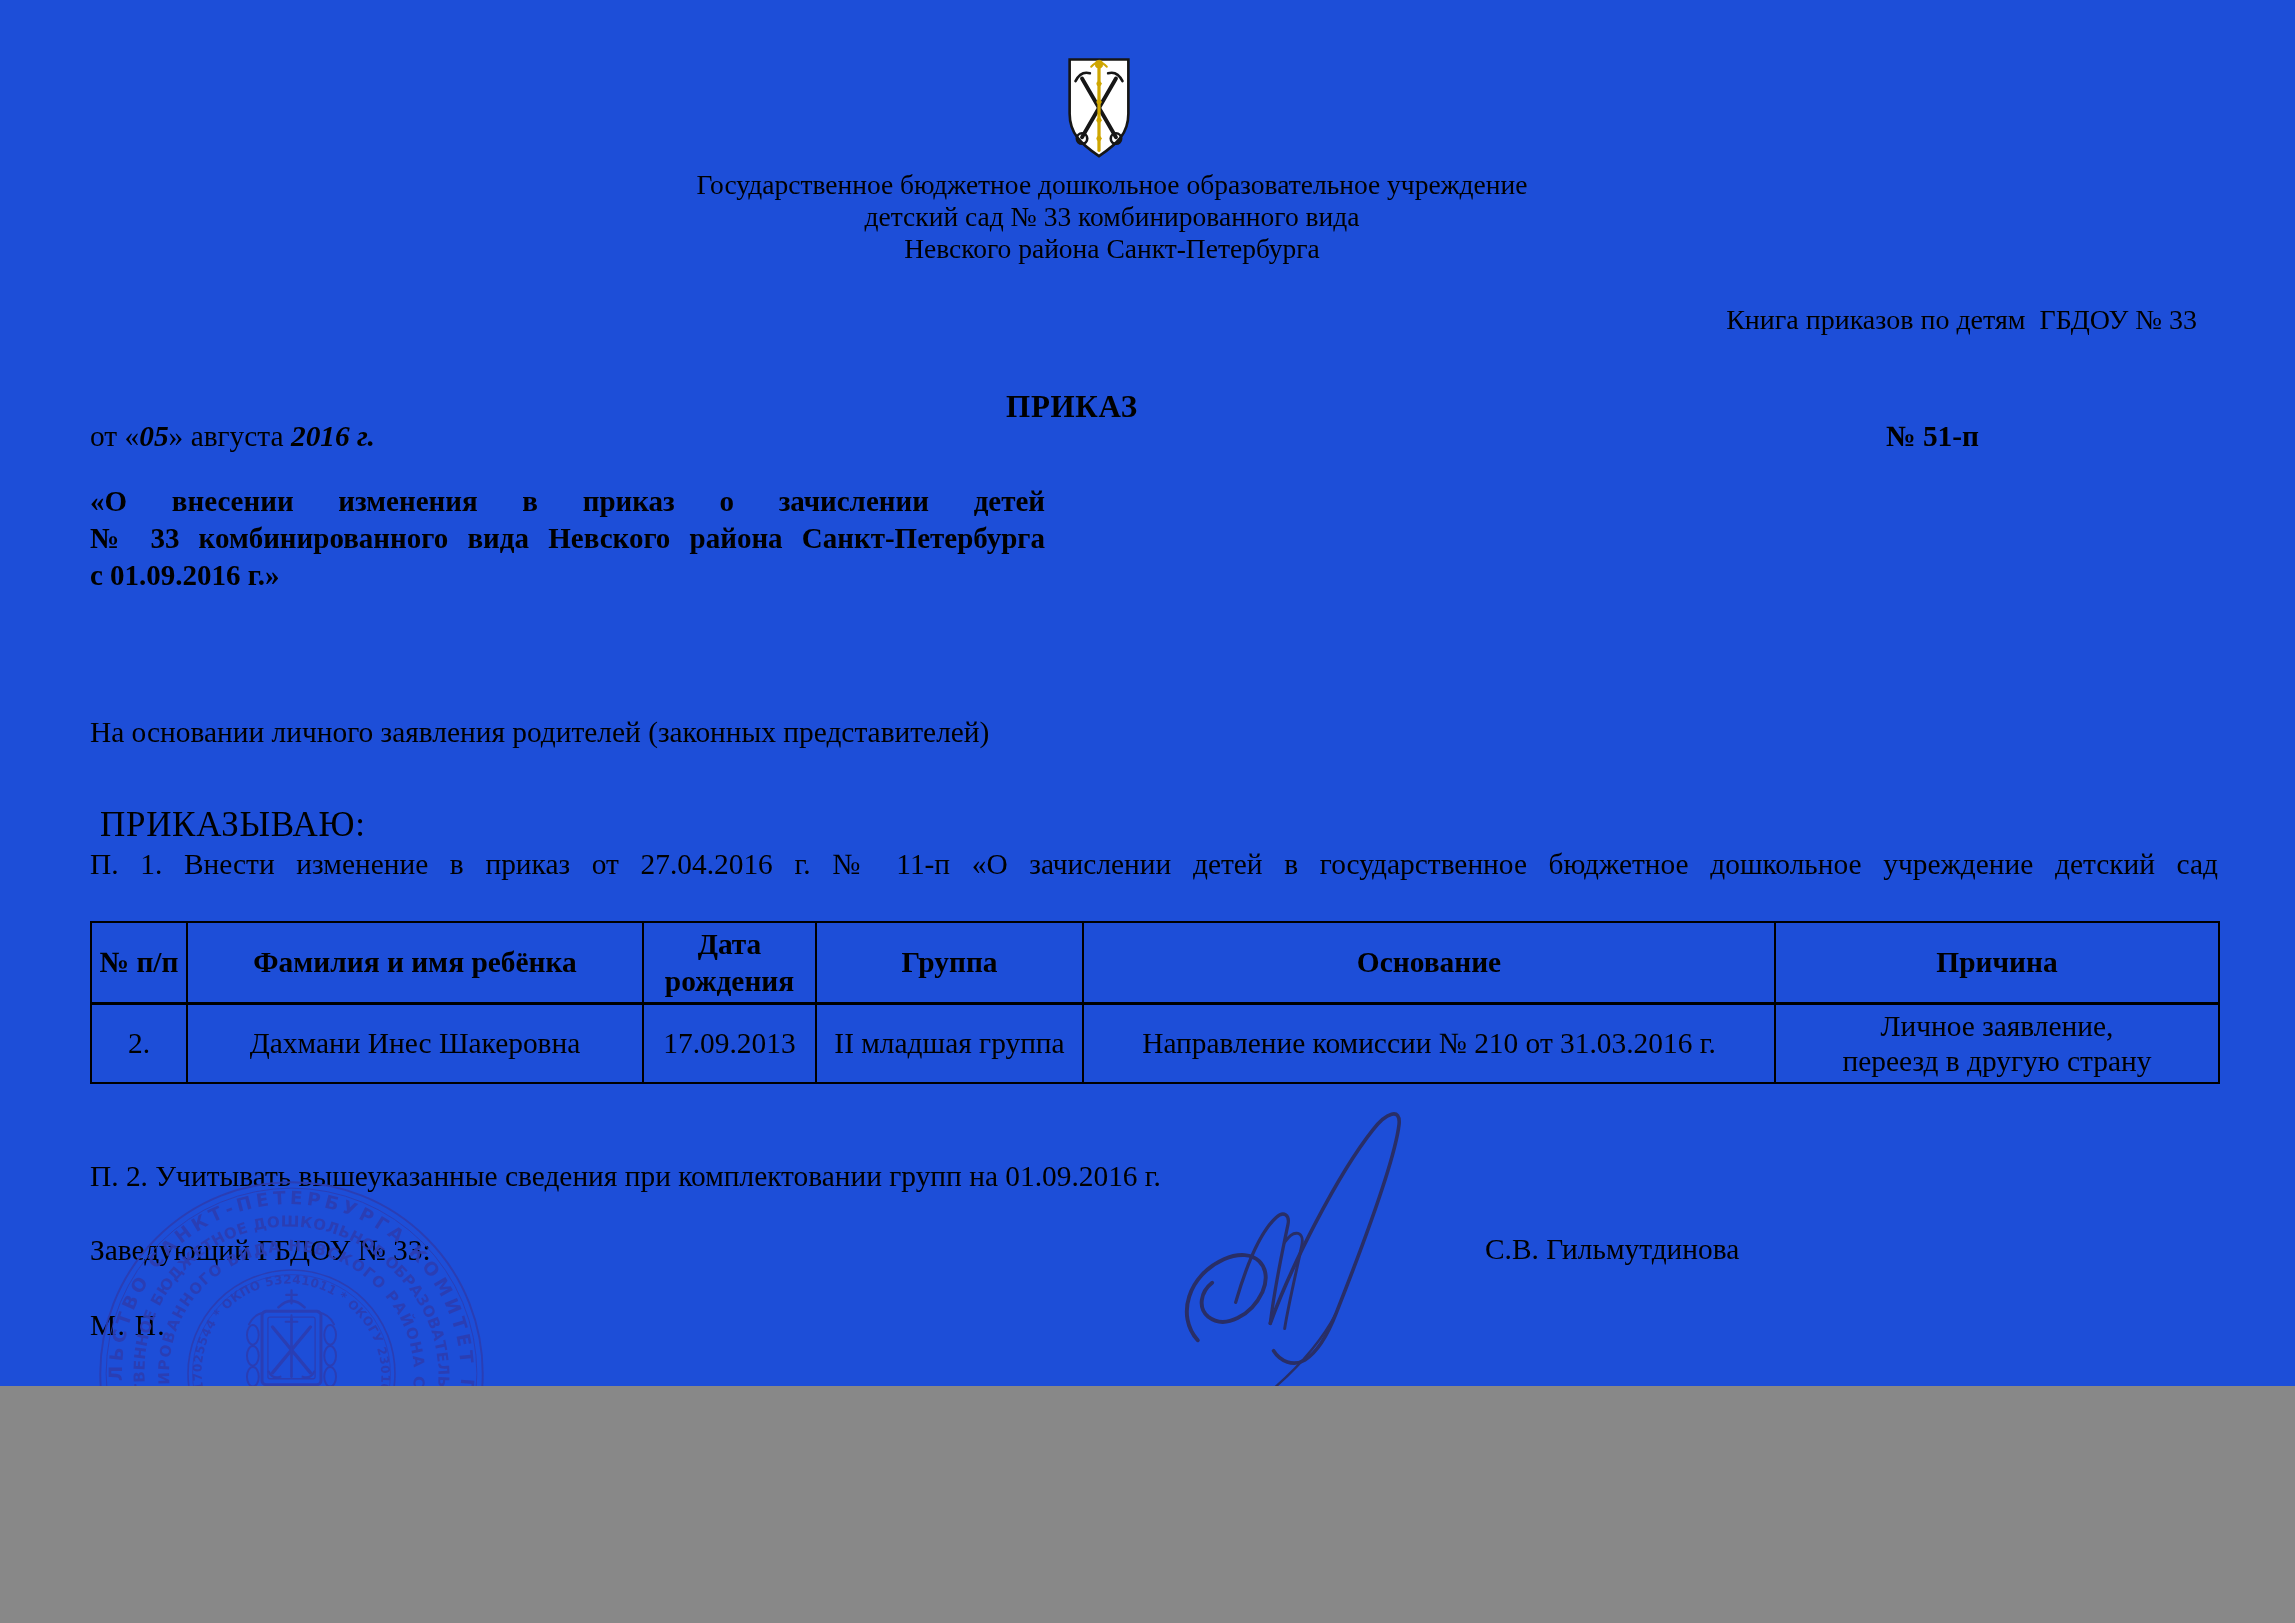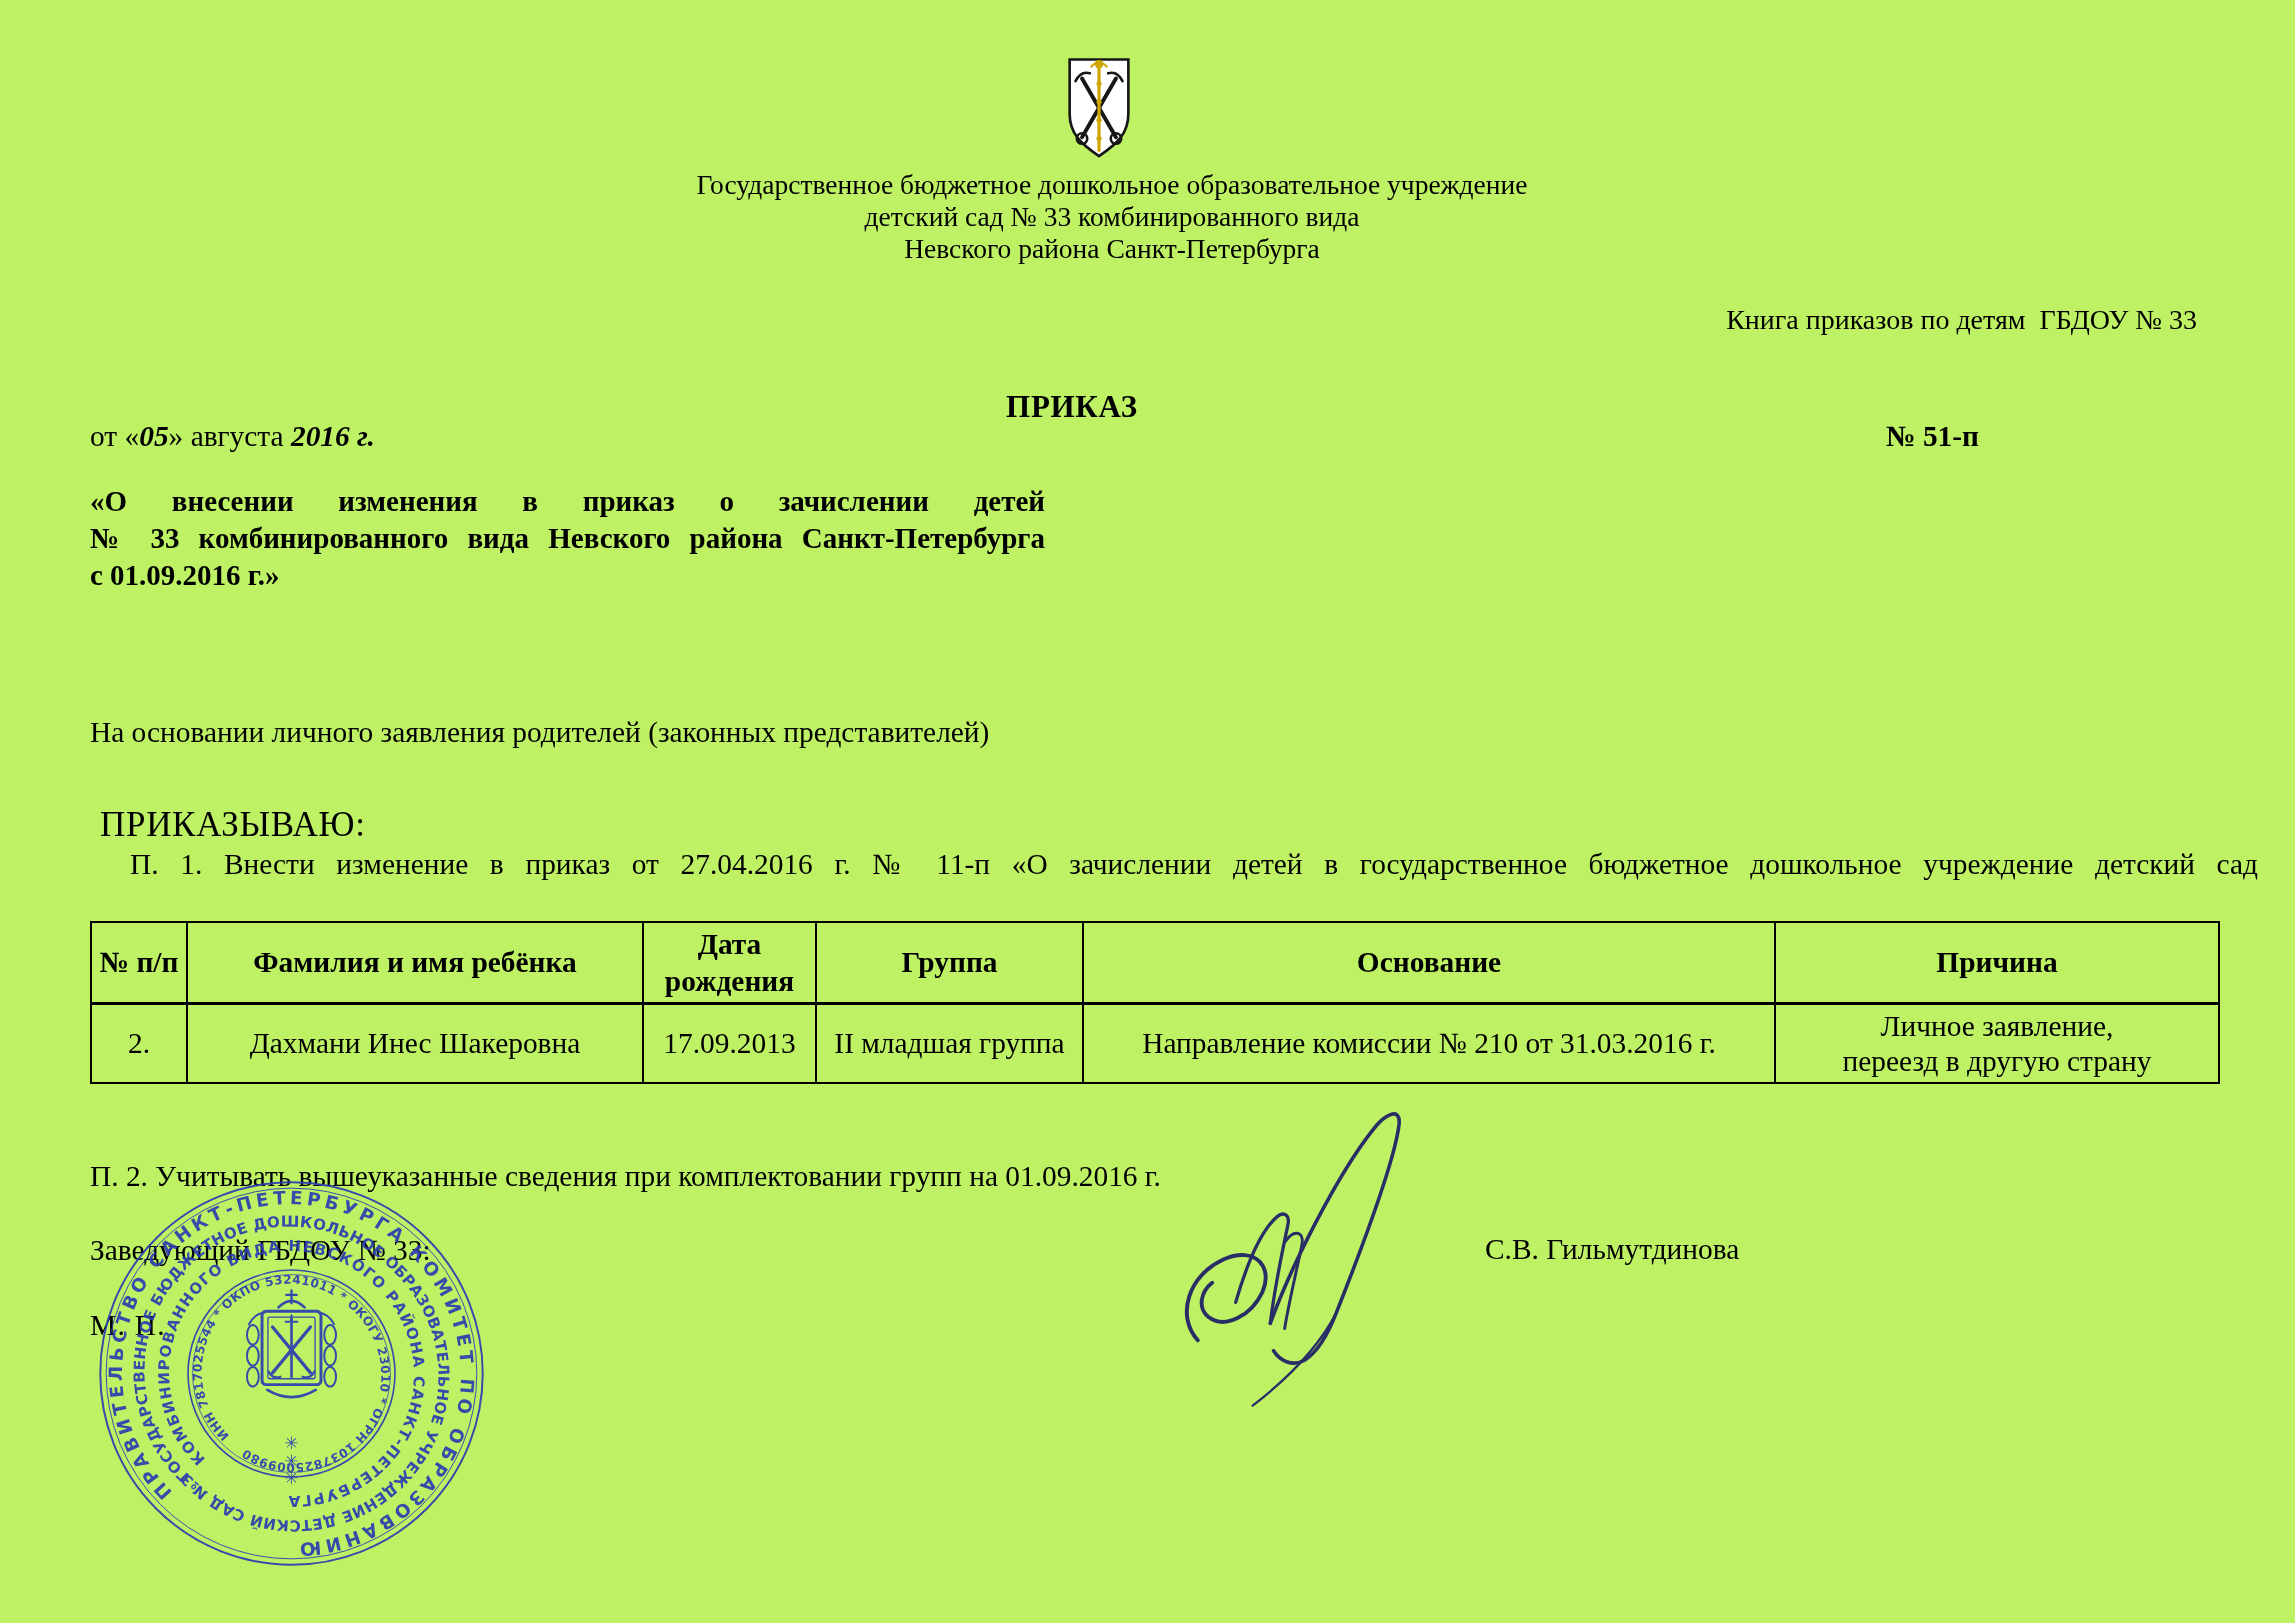--- a/index.html
+++ b/index.html
@@ -1,19 +1,19 @@
 <!DOCTYPE html>
 <html style="font-size:10.5px"><head>
 <meta charset="utf-8">
 <style>
   html,body{margin:0;padding:0;background:#888;}
   .page{
     position:relative;
-    width:2295px;height:1623px;
-    background:#bef264;
+    width:2295px;height:1386px;
+    background:#1d4ed8;
     font-family:"Liberation Serif","DejaVu Serif",serif;
     color:#000;
     overflow:hidden;
   }
   .abs{position:absolute;}
   .org-header{
     left:556px;top:169px;width:1112px;
     text-align:center;font-size:27.5px;line-height:32px;
   }
   .book-label{
@@ -26,21 +26,21 @@
   .date-line{left:90px;top:420px;font-size:29.4px;}
   .order-number{left:1886px;top:420px;font-size:29.4px;font-weight:bold;}
   .bold{font-weight:bold;font-style:italic;}
   .subject{
     left:90px;top:483px;width:955px;
     font-size:29px;font-weight:bold;line-height:37px;
   }
   .subject .just{text-align:justify;text-align-last:justify;}
   .basis-line{left:90px;top:716px;font-size:29.4px;}
   .command-line{left:100px;top:805px;font-size:35px;letter-spacing:0.7px;}
-  .p1-block{left:90px;top:845px;width:2128px;font-size:29.4px;line-height:38px;margin-left:40px;}
+  .p1-block{left:90px;top:845px;width:2128px;font-size:29.4px;line-height:38px;}
   .p1-block .just{text-align:justify;text-align-last:justify;}
   table.children{
     position:absolute;left:90px;top:921px;
     border-collapse:collapse;table-layout:fixed;width:2128px;
     font-size:29.4px;
   }
   table.children th, table.children td{
     border:2px solid #000;
     vertical-align:middle;
     padding:2.6px 6.5px;

